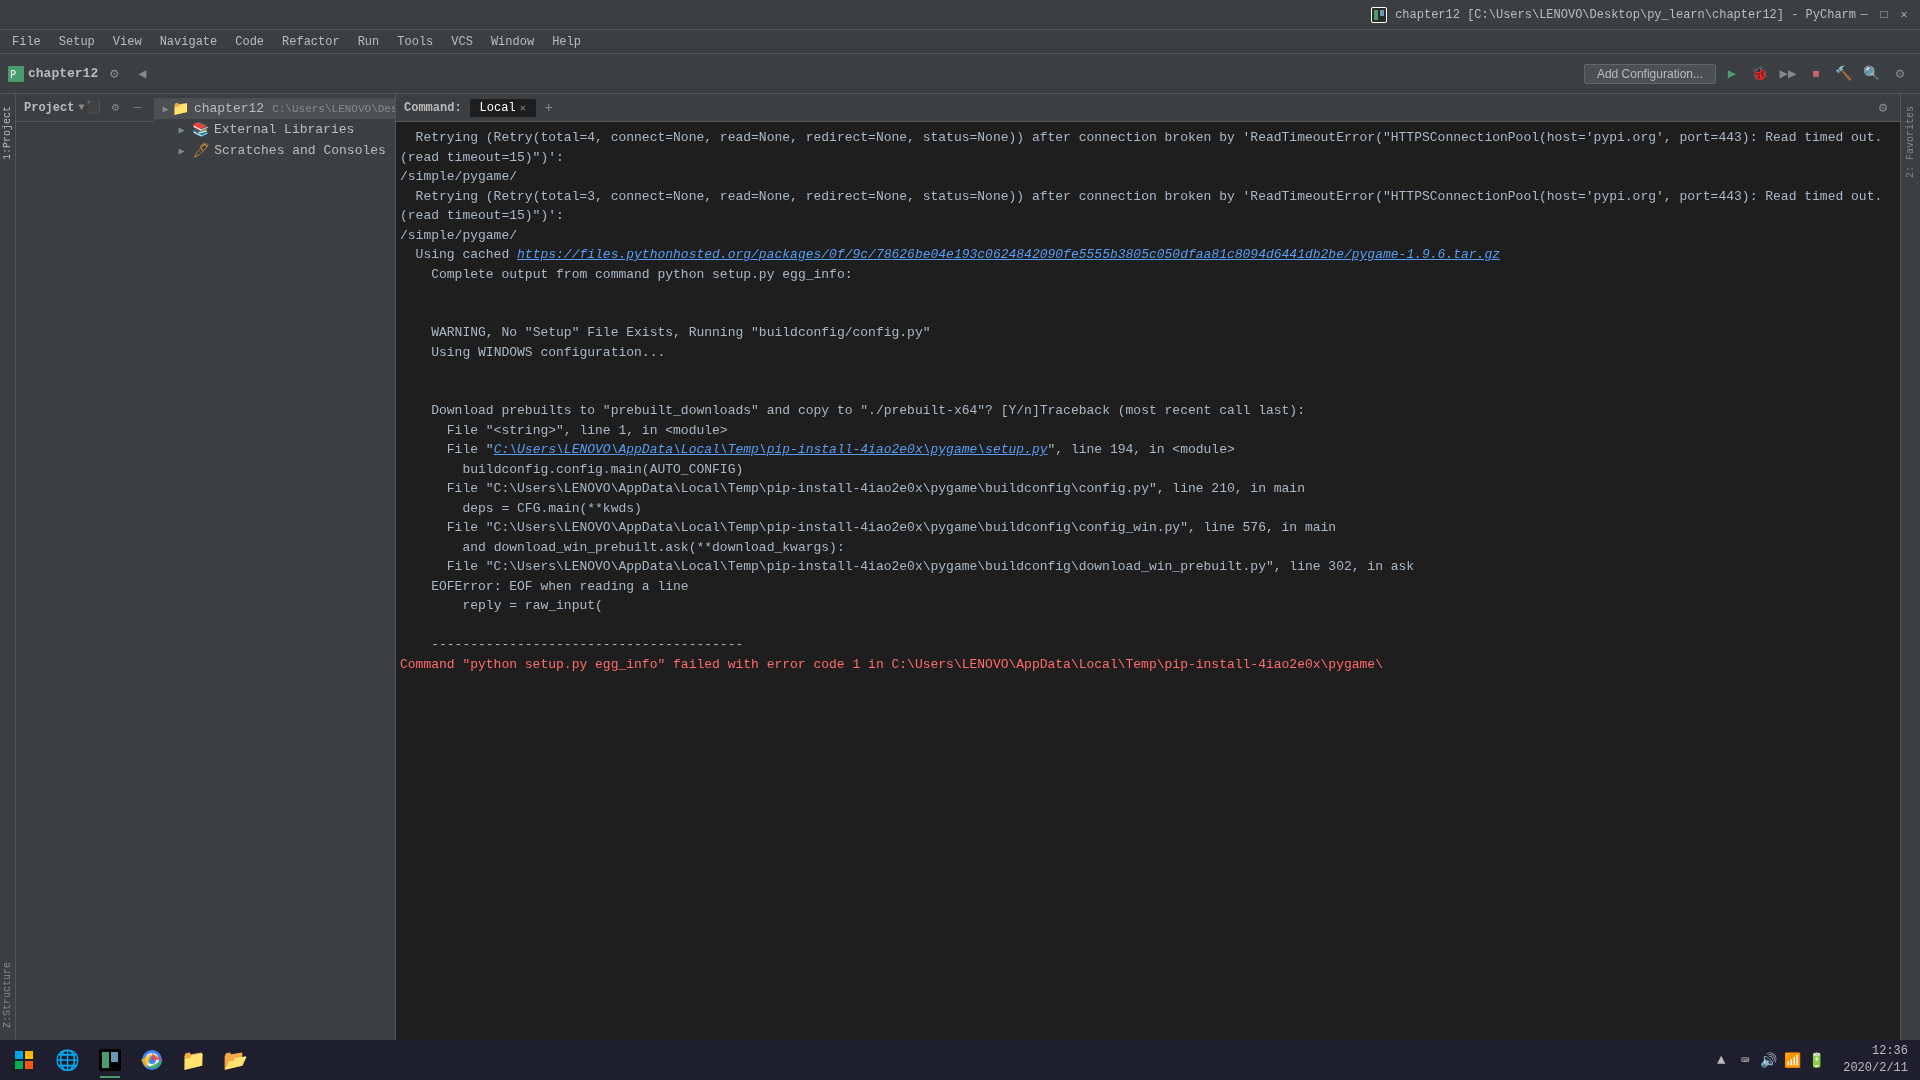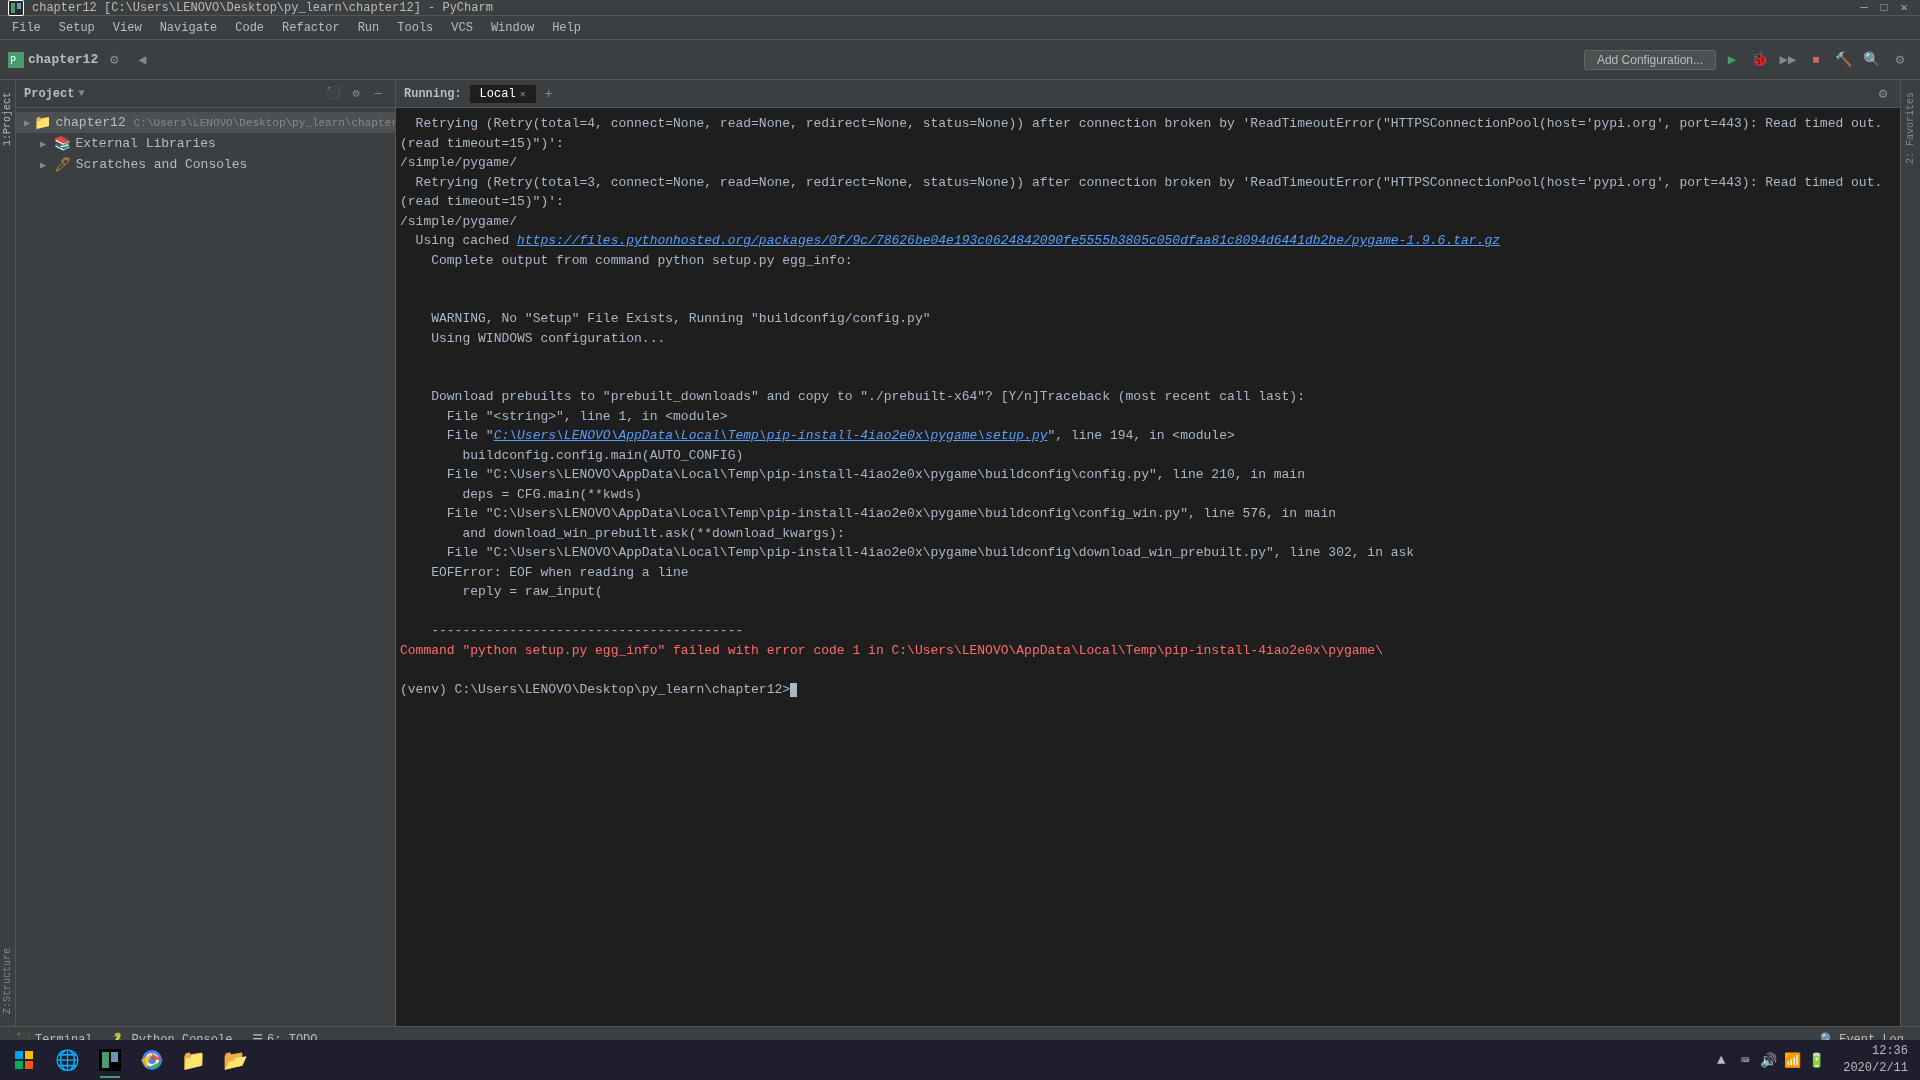--- a/index.html
+++ b/index.html
@@ -8,25 +8,25 @@
       height: 1080px;
       background: #2b2b2b;
       font-family: 'Consolas', 'Courier New', monospace;
       font-size: 13px;
       color: #a9b7c6;
       overflow: hidden;
     }
 
     
     #titlebar {
-      height: 16px;
-      background: #3c3f41;
-      display: flex;
-      align-items: center;
-      justify-content: space-between;
+      height: 30px;
+      background: #3c3f41;
+      display: flex;
+      align-items: center;
+      justify-content: flex-end;
       padding: 0 8px;
       border-bottom: 1px solid #555;
     }
     #titlebar-left {
       display: flex;
       align-items: center;
       gap: 8px;
     }
     #titlebar-logo {
       width: 16px;
@@ -121,21 +121,21 @@
       cursor: pointer;
       border-radius: 2px;
     }
 
     
     #sidebar {
       width: 380px;
       background: #3c3f41;
       border-right: 1px solid #555;
       display: flex;
-      flex-direction: column;
+      flex-direction: row;
     }
     #sidebar-header {
       height: 28px;
       display: flex;
       align-items: center;
       justify-content: space-between;
       padding: 0 8px;
       border-bottom: 1px solid #555;
     }
     #sidebar-header-left {
@@ -489,21 +489,21 @@
         <span class="tree-icon">▶</span>
         <span style="color:#cc8e3c; font-size:14px;">🖊</span>
         <span>Scratches and Consoles</span>
       </div>
     </div>
   </div>
 
   <div id="editor-area">
 
     <div id="terminal-tabs">
-      <span id="terminal-label">Running:</span>
+      <span id="terminal-label">Command:</span>
       <div class="terminal-tab active">
         <span>Local</span>
         <span class="terminal-tab-close">✕</span>
       </div>
       <div class="terminal-add-btn">+</div>
       <div id="terminal-settings-btn">⚙</div>
     </div>
 
     <div id="terminal-content">
       <div class="terminal-line">  Retrying (Retry(total=4, connect=None, read=None, redirect=None, status=None)) after connection broken by 'ReadTimeoutError("HTTPSConnectionPool(host='pypi.org', port=443): Read timed out. (read timeout=15)")':</div>
@@ -526,21 +526,20 @@
       <div class="terminal-line">        deps = CFG.main(**kwds)</div>
       <div class="terminal-line">      File "C:\Users\LENOVO\AppData\Local\Temp\pip-install-4iao2e0x\pygame\buildconfig\config_win.py", line 576, in main</div>
       <div class="terminal-line">        and download_win_prebuilt.ask(**download_kwargs):</div>
       <div class="terminal-line">      File "C:\Users\LENOVO\AppData\Local\Temp\pip-install-4iao2e0x\pygame\buildconfig\download_win_prebuilt.py", line 302, in ask</div>
       <div class="terminal-line">    EOFError: EOF when reading a line</div>
       <div class="terminal-line">        reply = raw_input(</div>
       <div class="terminal-line"> </div>
       <div class="terminal-line">    ----------------------------------------</div>
       <div class="terminal-line terminal-error">Command "python setup.py egg_info" failed with error code 1 in C:\Users\LENOVO\AppData\Local\Temp\pip-install-4iao2e0x\pygame\</div>
       <div class="terminal-line"> </div>
-      <div class="terminal-line terminal-prompt">(venv) C:\Users\LENOVO\Desktop\py_learn\chapter12&gt;<span class="cursor"></span></div>
     </div>
   </div>
 
   <div class="right-panel">
     <span class="vertical-label" style="font-size:10px; color:#888; margin-top:8px;">2: Favorites</span>
   </div>
 </div>
 
 <div id="bottom-toolbar">
   <div class="bottom-tool-item">

